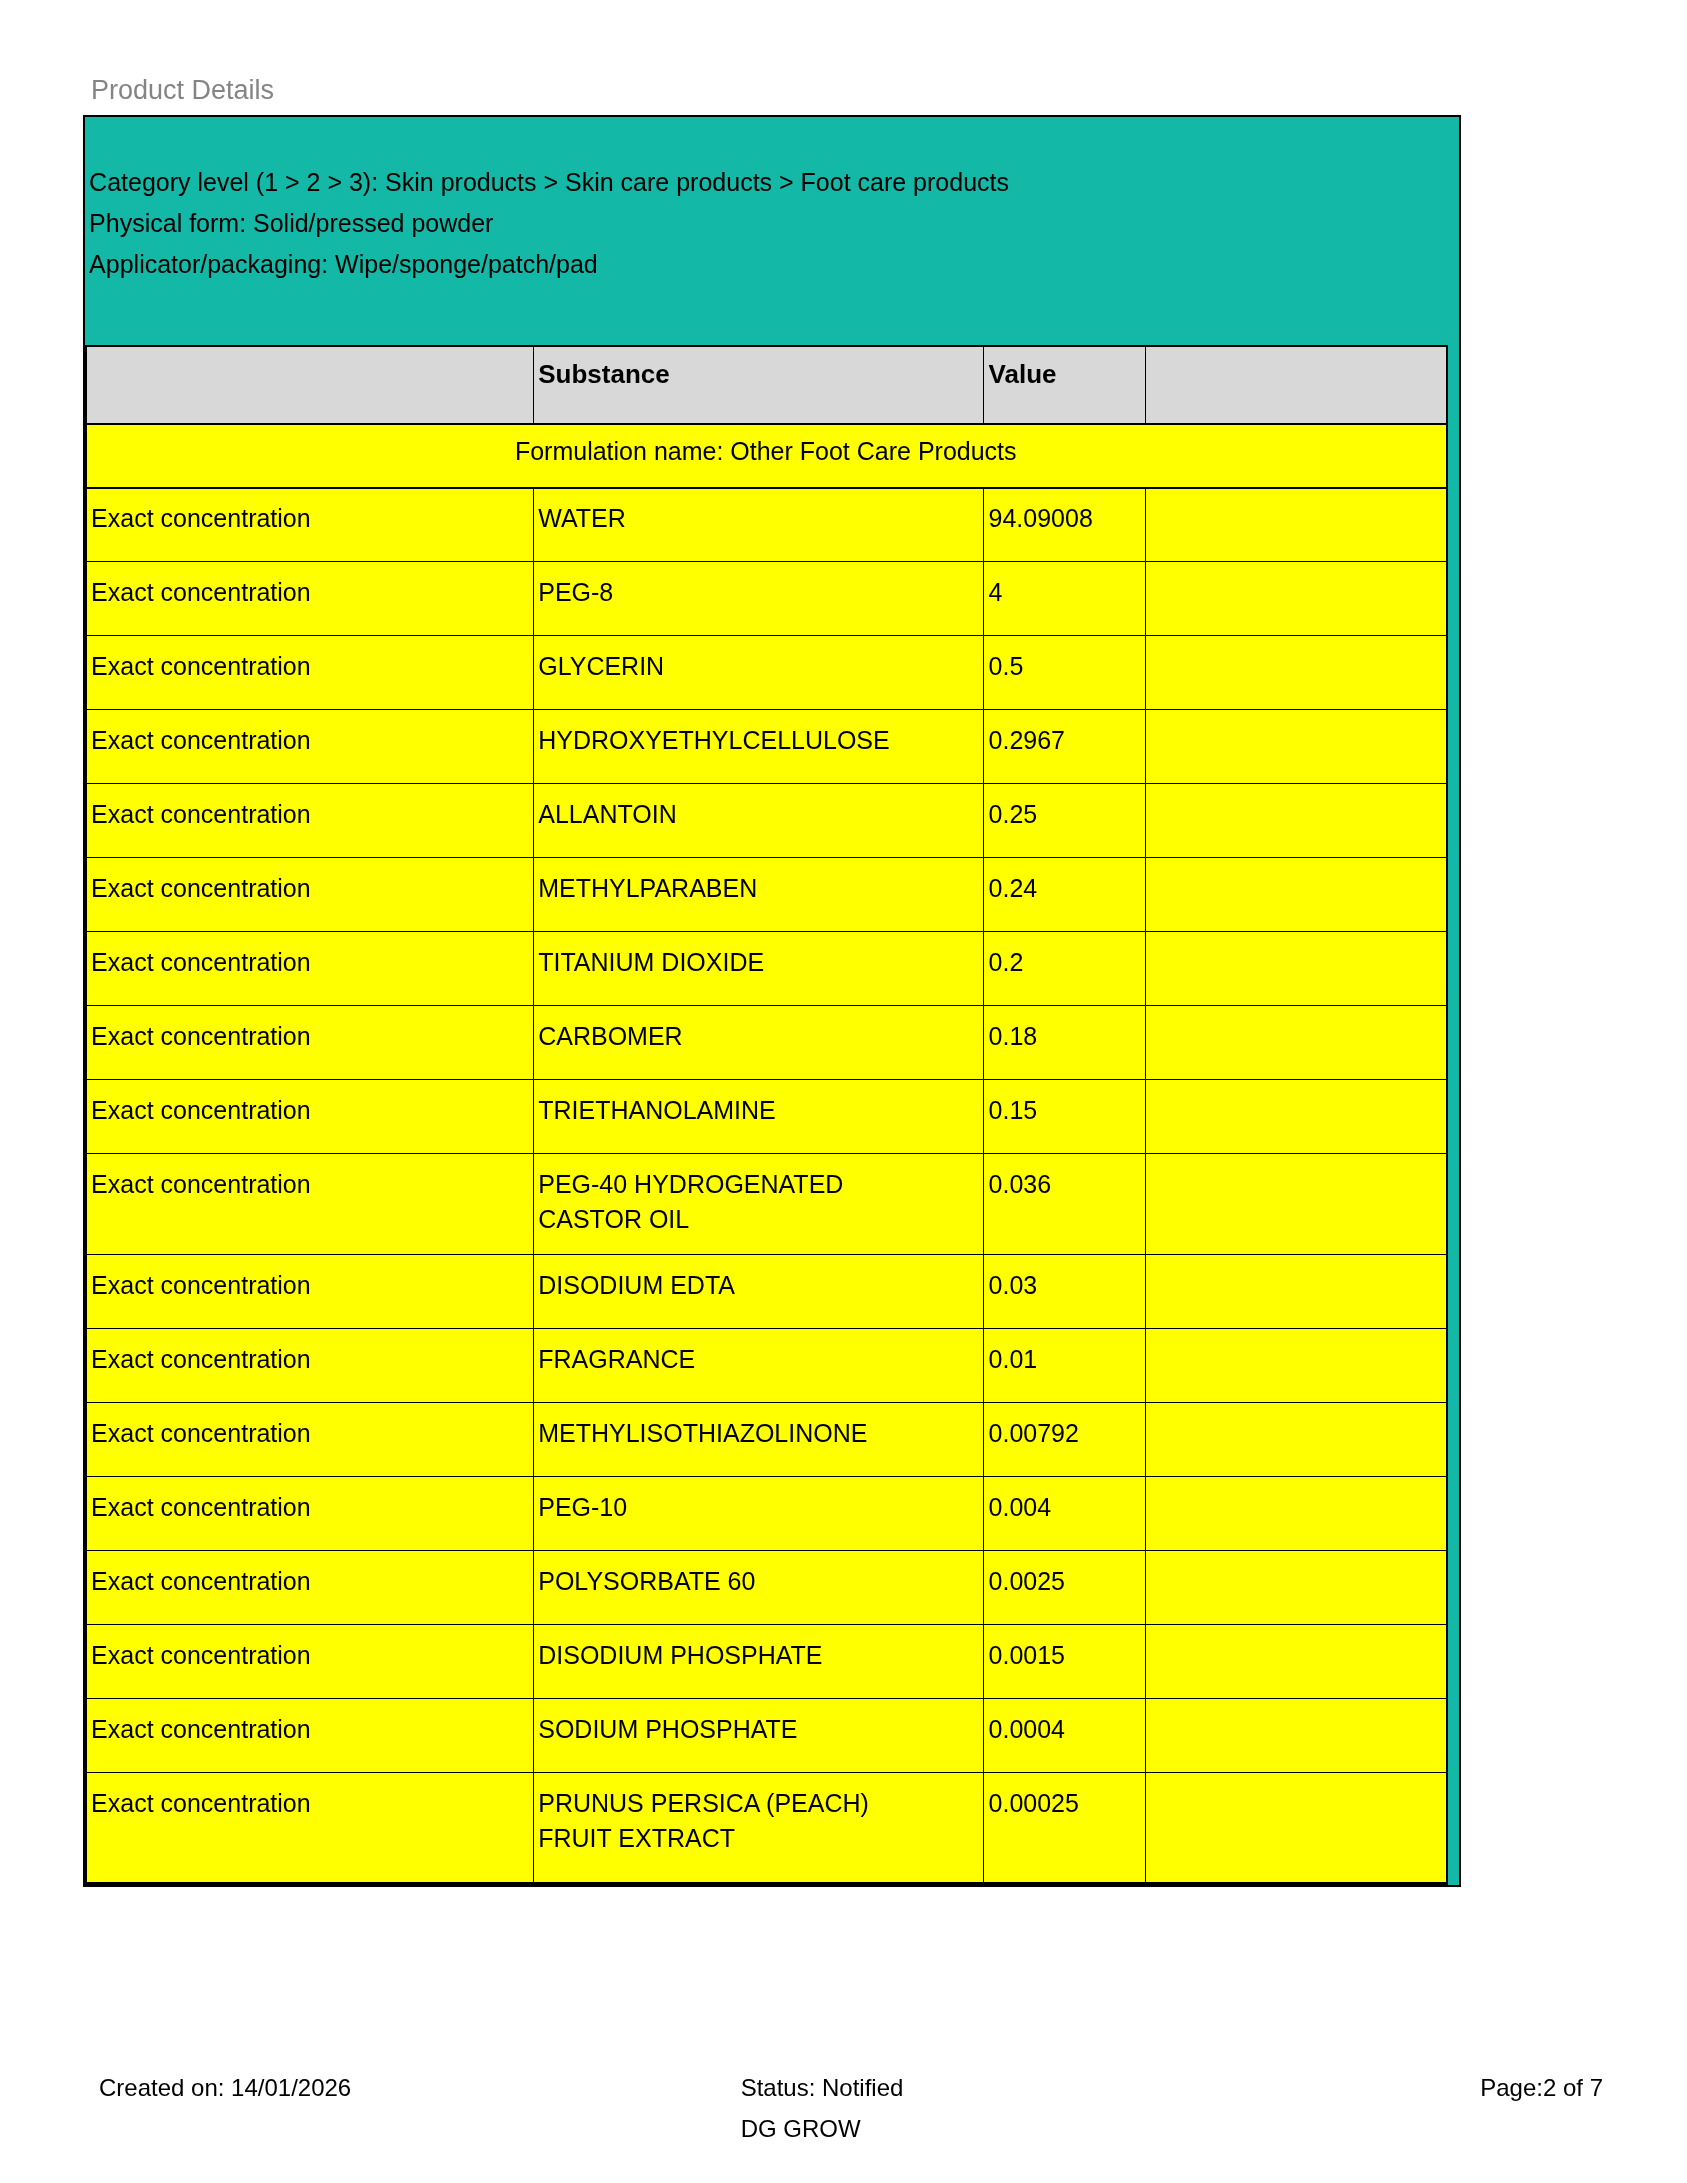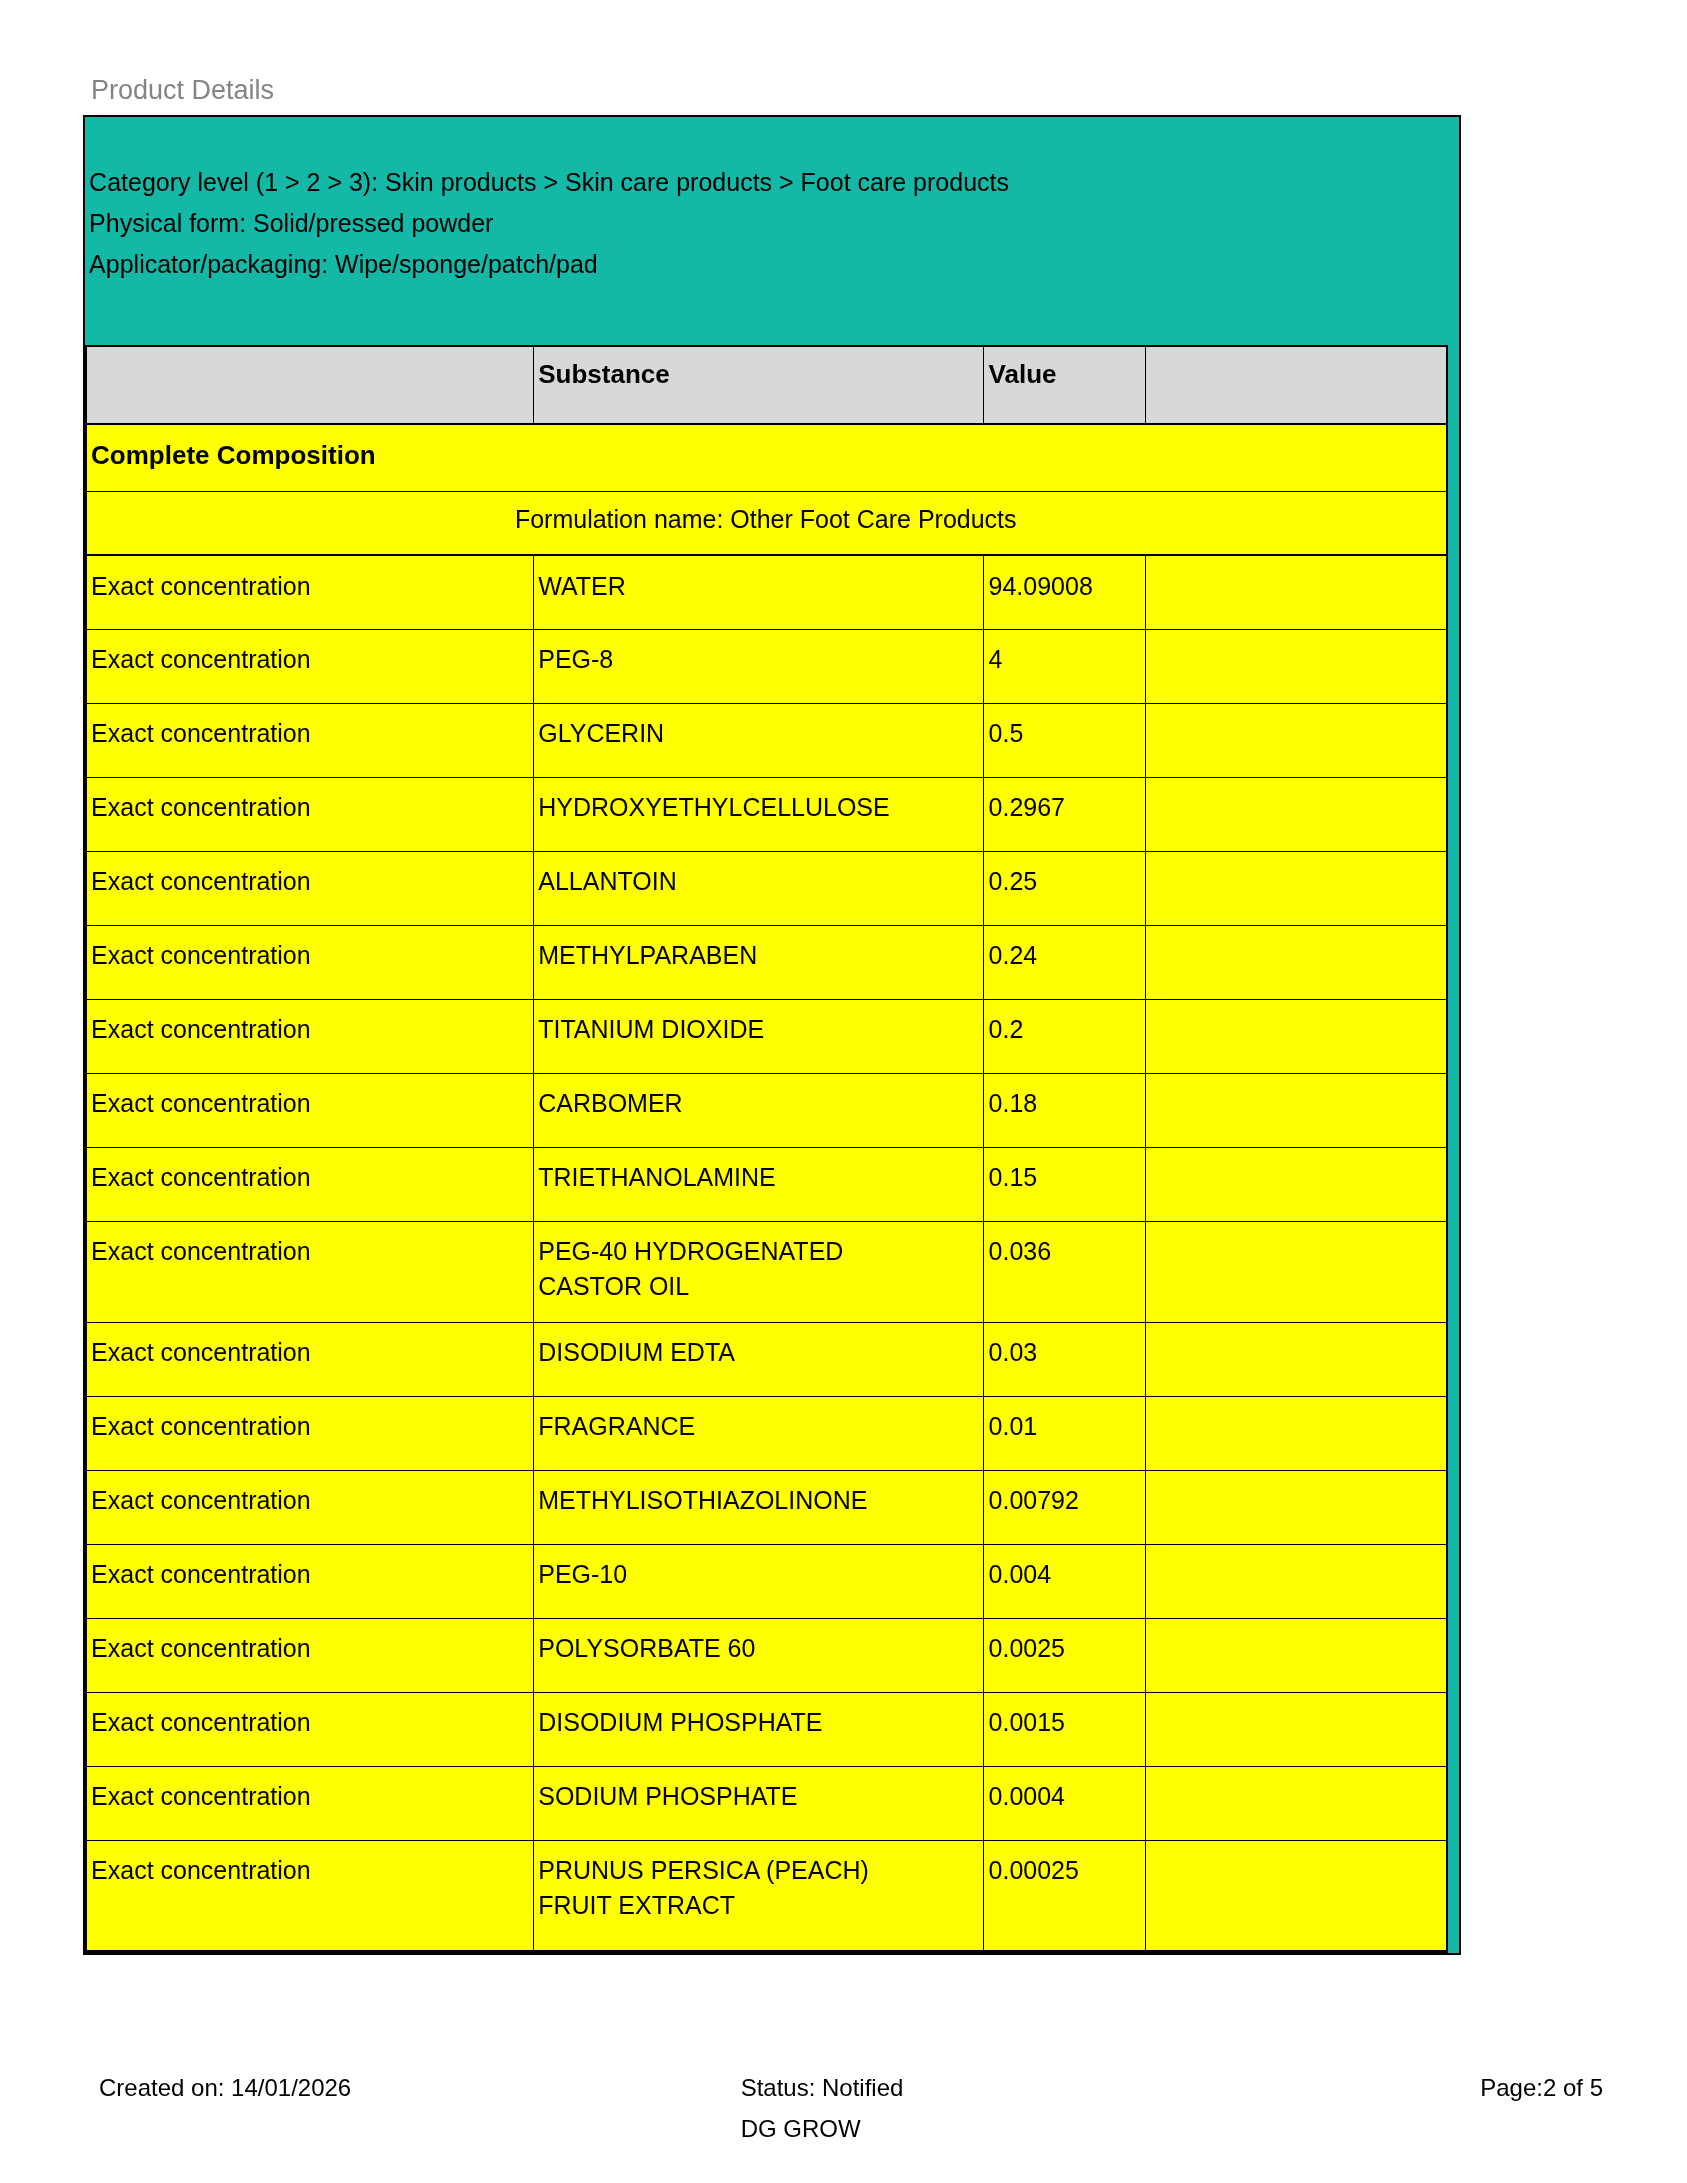--- a/index.html
+++ b/index.html
@@ -94,23 +94,20 @@
     </colgroup>
     <thead>
       <tr>
         <th></th>
         <th>Substance</th>
         <th>Value</th>
         <th></th>
       </tr>
     </thead>
     <tbody>
-      <tr class="section-row">
-        <td colspan="4">Complete Composition</td>
-      </tr>
       <tr class="formulation-row">
         <td colspan="4">Formulation name: Other Foot Care Products</td>
       </tr>
     <tr class="data-row">
     <td class="col-type">Exact concentration</td>
     <td class="col-substance">WATER</td>
     <td class="col-value">94.09008</td>
     <td class="col-extra"></td>
   </tr>
         <tr class="data-row">
@@ -220,15 +217,15 @@
       </tbody>
   </table>
 </div>
 
 <div class="footer">
   <span class="footer-left">Created on: 14/01/2026</span>
   <div class="footer-center">
     <div>Status: Notified</div>
     <div>DG GROW</div>
   </div>
-  <span class="footer-right">Page:2 of 5</span>
+  <span class="footer-right">Page:2 of 7</span>
 </div>
 
 
 </body></html>

